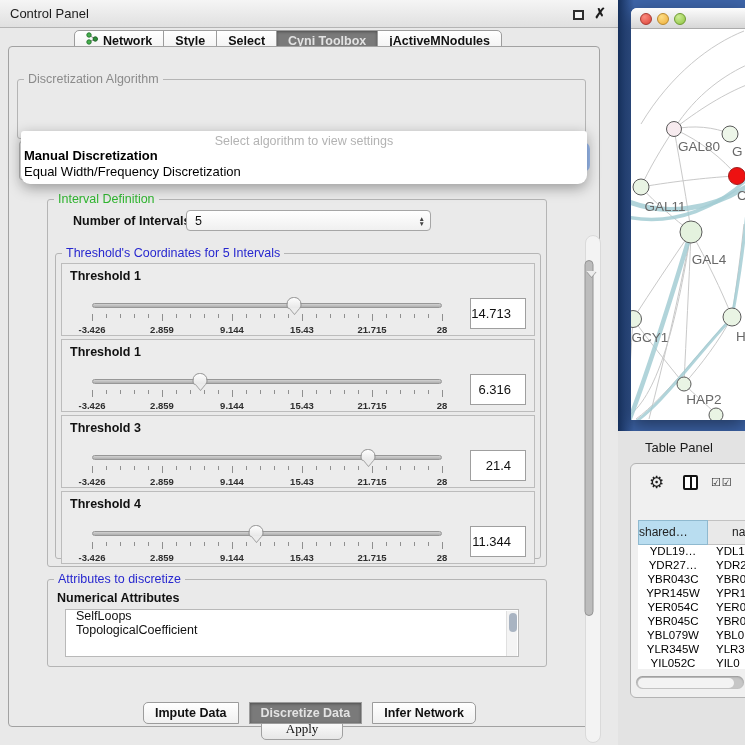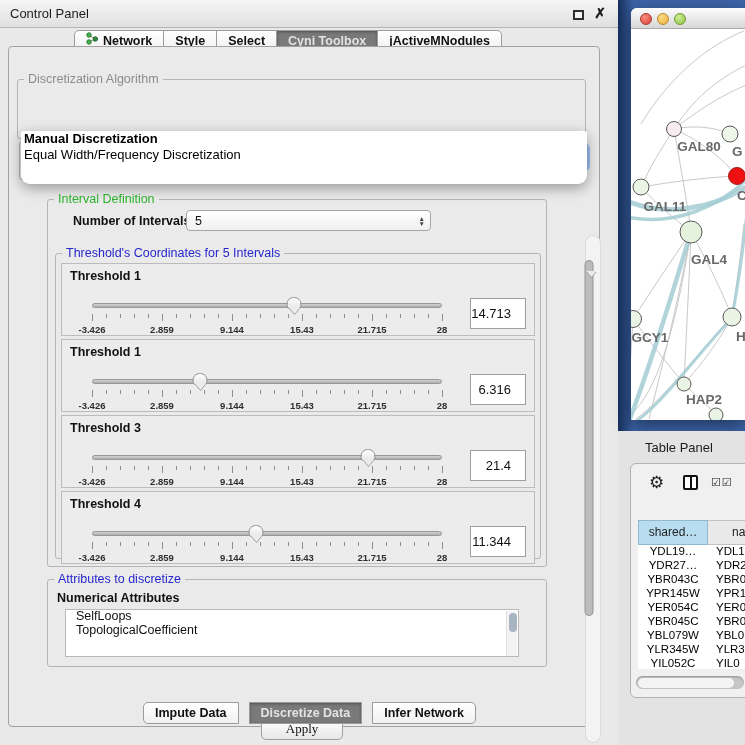--- a/index.html
+++ b/index.html
@@ -76,40 +76,40 @@
   .list-vscroll .thumb2 { position:absolute; left:1.5px; top:2px; width:8px; height:19px; background:#a9b4c2; border-radius:4px; }
   #apply-btn { position:absolute; left:252px; top:671px; width:82px; height:22px;
     background:linear-gradient(#ffffff,#e7e7e7); border:1px solid #a0a0a0; border-radius:5px;
     font-family:Liberation Serif, serif; font-size:13px; color:#111; }
   
   #right-col { position:absolute; left:618px; top:0; width:127px; height:745px; }
   #desktop { position:absolute; left:0; top:0; width:127px; height:453px; background:#3d64a8; }
   #desktop::before { content:""; position:absolute; left:0; top:0; width:16px; height:100%;
     background:linear-gradient(to right,#16305c,rgba(22,48,92,0)); }
   #net-window { position:absolute; left:13px; top:8px; width:114px; height:412px; background:#fff;
-    border-radius:6px 0 0 0; box-shadow:0 6px 18px rgba(0,0,0,.45);font-weight:bold; }
+    border-radius:6px 0 0 0; box-shadow:0 6px 18px rgba(0,0,0,.45); }
   .mac-titlebar { position:absolute; left:0; top:0; width:100%; height:21px;
     background:linear-gradient(#fcfcfc,#d7d7d7); border-bottom:1px solid #ababab; border-radius:6px 0 0 0; }
   .light { position:absolute; top:4.5px; width:12px; height:12px; border-radius:50%; }
   .light.red { left:9px; background:radial-gradient(circle at 35% 30%,#fa8a7e,#dc4338); border:1px solid #a83a32; }
   .light.yellow { left:26px; background:radial-gradient(circle at 35% 30%,#fcdd85,#efae3a); border:1px solid #b98a2e; }
   .light.green { left:43px; background:radial-gradient(circle at 35% 30%,#cdec96,#8cc43f); border:1px solid #6f9a33; }
   #net-canvas { position:absolute; left:0; top:21px; width:114px; height:391px; overflow:hidden; background:#fff; }
   
   #table-panel { position:absolute; left:0; top:431px; width:127px; height:340px; background:#e3e3e3; }
   #table-panel .ptitle { position:absolute; left:27px; top:9px; font-size:13px; color:#1c1c1c; }
   #table-window { position:absolute; left:12px; top:32px; width:118px; height:235px;
     background:#f0f0f0; border:1px solid #b3b3b3; border-radius:6px 0 0 6px; overflow:hidden; }
   .gear { position:absolute; left:18px; top:8px; font-size:17px; color:#1f1f1f; }
   .col-icon { position:absolute; left:52px; top:11px; width:15px; height:15px; border:2px solid #111; border-radius:2px; background:#fff; }
   .col-icon::after { content:""; position:absolute; left:4.5px; top:0; width:2px; height:11px; background:#111; }
   .checks { position:absolute; left:80px; top:12px; font-size:11px; color:#222; letter-spacing:1px; }
   .tbl-header { position:absolute; left:7px; right:0; top:56px; height:25px; display:flex; }
   .hcell1 { width:70px; background:#b9ddf0; border:1px solid #8fb9cf; font-size:12px; color:#222;
-    text-align:center; line-height:23px; }
+    line-height:23px; }
   .hcell2 { flex:1; background:#e9e9e9; border:1px solid #c2c2c2; border-left:none; font-size:12px; color:#222;
     line-height:23px; padding-left:24px; }
   .tbl-rows { position:absolute; left:7px; right:0; top:81px; height:124px; background:#fff; overflow:hidden; }
   .trow { display:flex; height:14px; }
   .trow .c1 { width:70px; text-align:center; font-size:11.5px; color:#000; }
   .trow .c2 { flex:1; padding-left:8px; font-size:11.5px; color:#000; white-space:nowrap; }
   .hscroll { position:absolute; left:5px; right:3px; top:212px; height:13px; background:#c6c6c6; border-radius:7px; box-shadow:inset 0 1px 2px rgba(0,0,0,.25); }
   .hscroll .thumb3 { position:absolute; left:2px; top:1.5px; width:96px; height:10px; background:#f3f3f3; border-radius:5px; }
 </style>
 </head>
@@ -152,20 +152,21 @@
   <div id="panel-body">
 
     <div class="groupbox" style="left:8px;top:32px;width:569px;height:60px;">
       <span class="legend gray">Discretization Algorithm</span>
     </div>
     <div class="combo" id="algo-combo">
       <span class="stepper">▲<br>▼</span>
     </div>
 
     <div id="algo-popup">
+      <div class="hint">Select algorithm to view settings</div>
       <div id="algo-options">
           <div class="popup-opt bold">Manual Discretization</div>
           <div class="popup-opt">Equal Width/Frequency Discretization</div>
         </div>
     </div>
 
     <div class="groupbox" style="left:10px;top:94px;width:567px;height:39px;">
       <span class="legend black">Table Data</span>
     </div>
     <div class="combo" style="left:18px;top:106px;width:551px;height:22px;">

